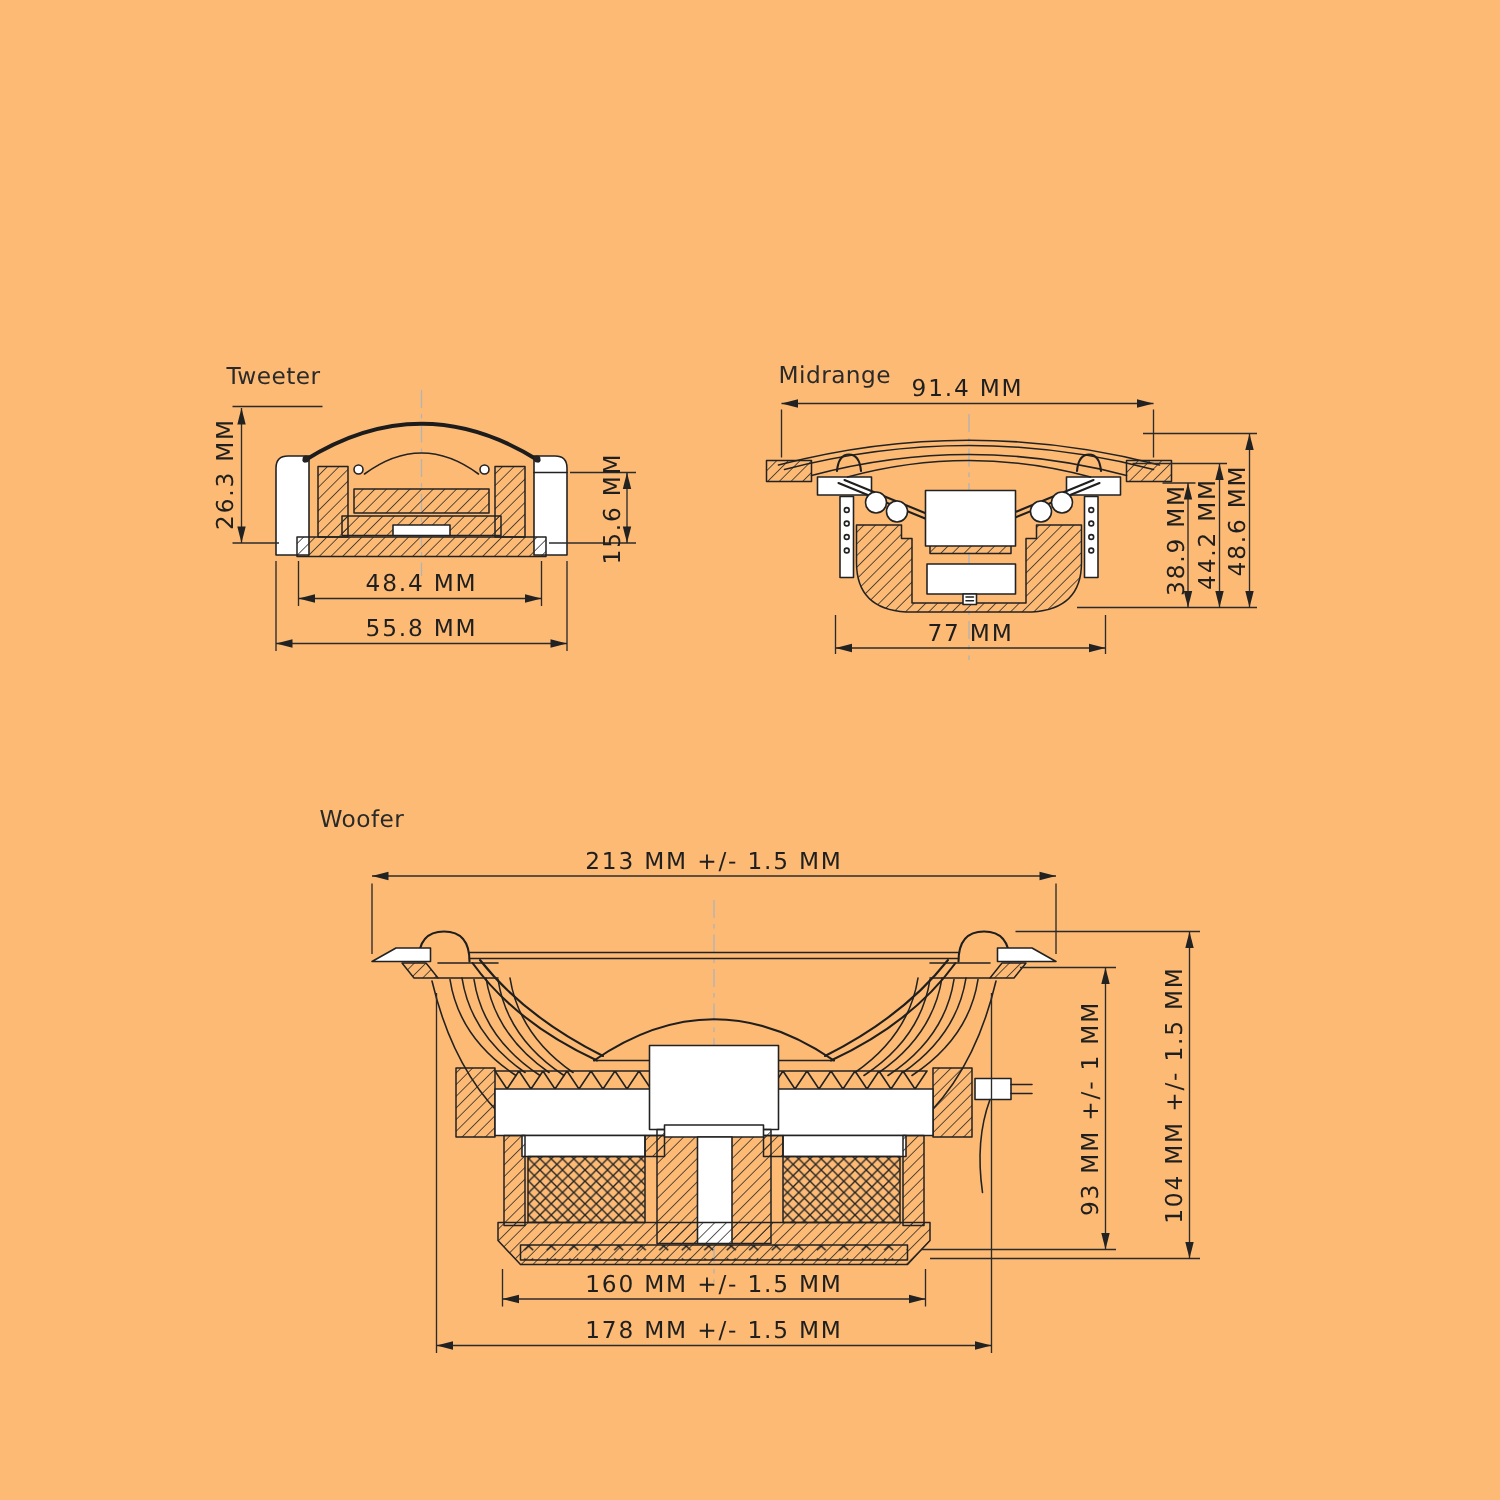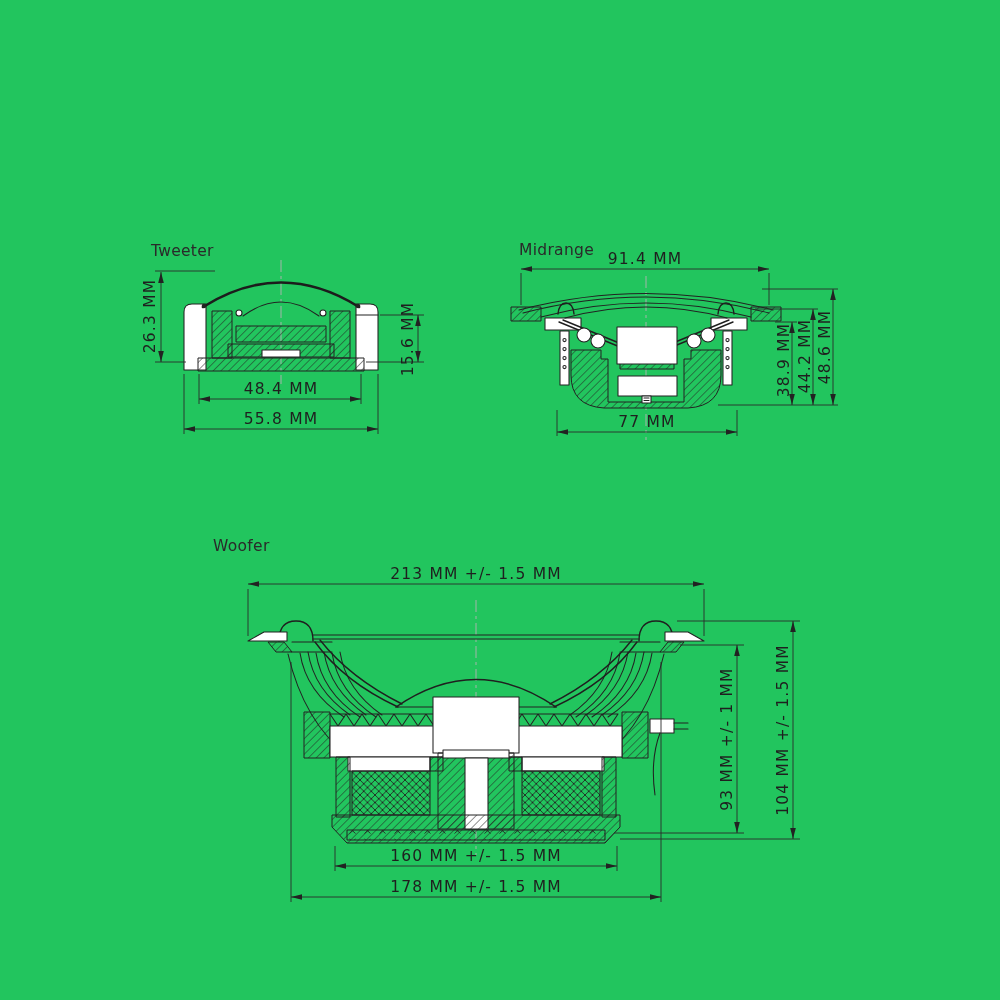--- a/index.html
+++ b/index.html
@@ -1,16 +1,16 @@
 <!DOCTYPE html>
 <html><head>
 <meta charset="utf-8">
 <style>
   html,body{margin:0;padding:0;background:#ffffff;}
-  .sheet{position:relative;width:1000px;height:1000px;background:#22c55e;overflow:hidden;}
+  .sheet{position:relative;width:1000px;height:1000px;background:#fdba74;overflow:hidden;}
   svg{display:block;}
   svg text{font-family:"DejaVu Sans","Liberation Sans",sans-serif;fill:#1f1f1f;}
   .title{font-size:15.5px;letter-spacing:.3px;fill:#2a2a2a;}
   .dimlab{font-size:15.5px;letter-spacing:1.2px;text-anchor:middle;dominant-baseline:central;fill:#1f1f1f;}
   .o{stroke:#222;stroke-width:1.05;fill:none;stroke-linejoin:round;stroke-linecap:round;}
   .w{stroke:#222;stroke-width:1.05;fill:#fff;stroke-linejoin:round;}
   .h{stroke:#222;stroke-width:1;fill:url(#hatch);stroke-linejoin:round;}
   .xh{stroke:#222;stroke-width:1;fill:url(#xhatch);stroke-linejoin:round;}
   .xr{stroke:#222;stroke-width:1;fill:url(#xrow);stroke-linejoin:round;}
   .thick{stroke:#1c1c1c;stroke-width:2.6;fill:none;stroke-linecap:round;}

